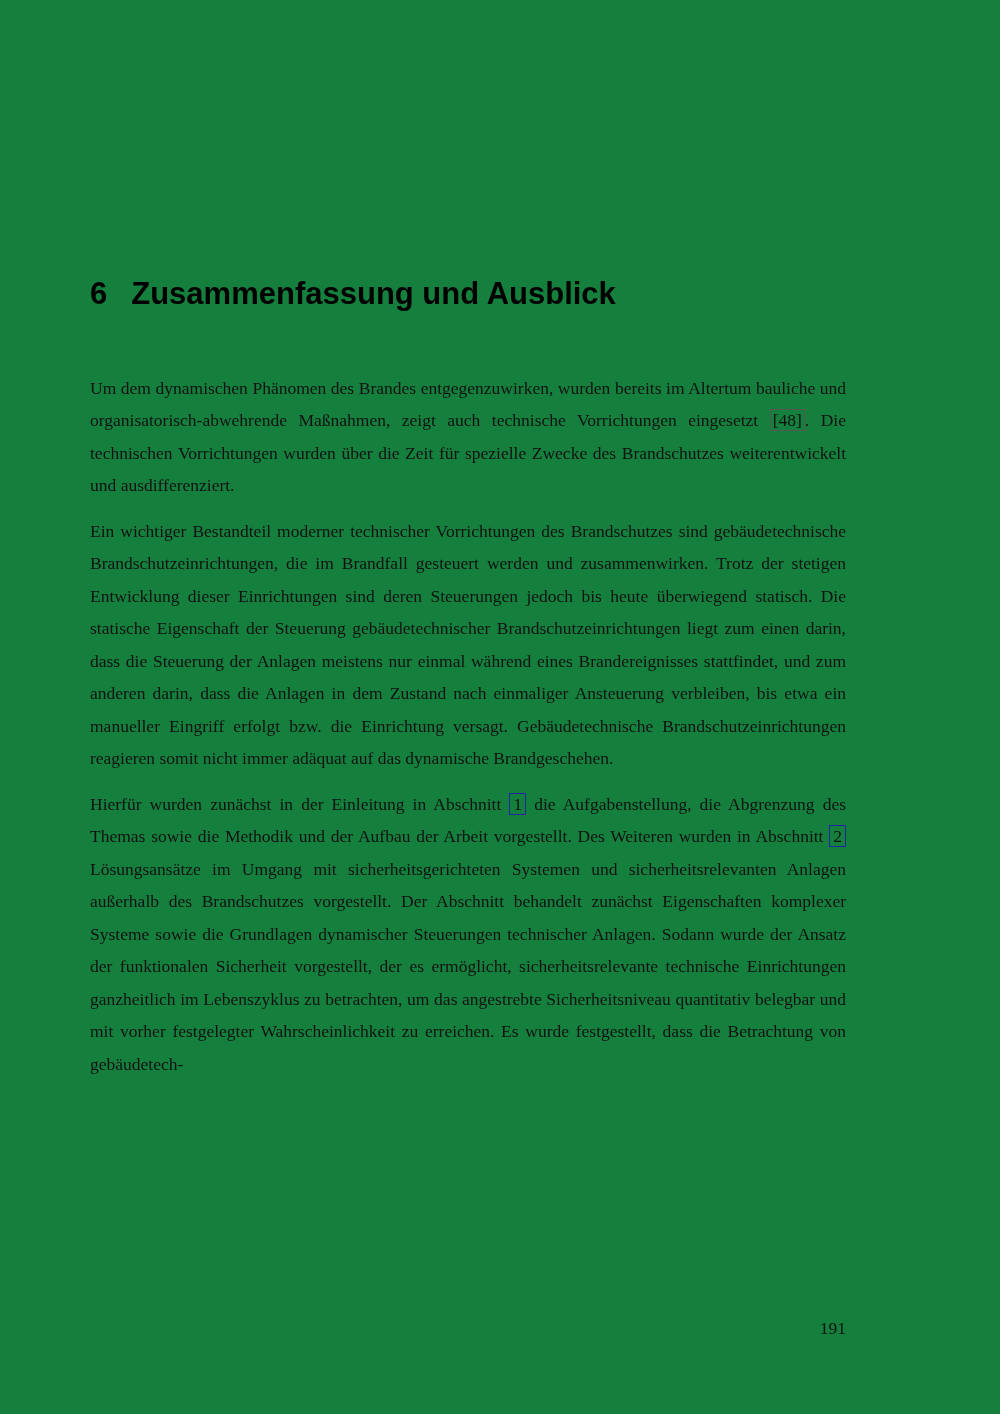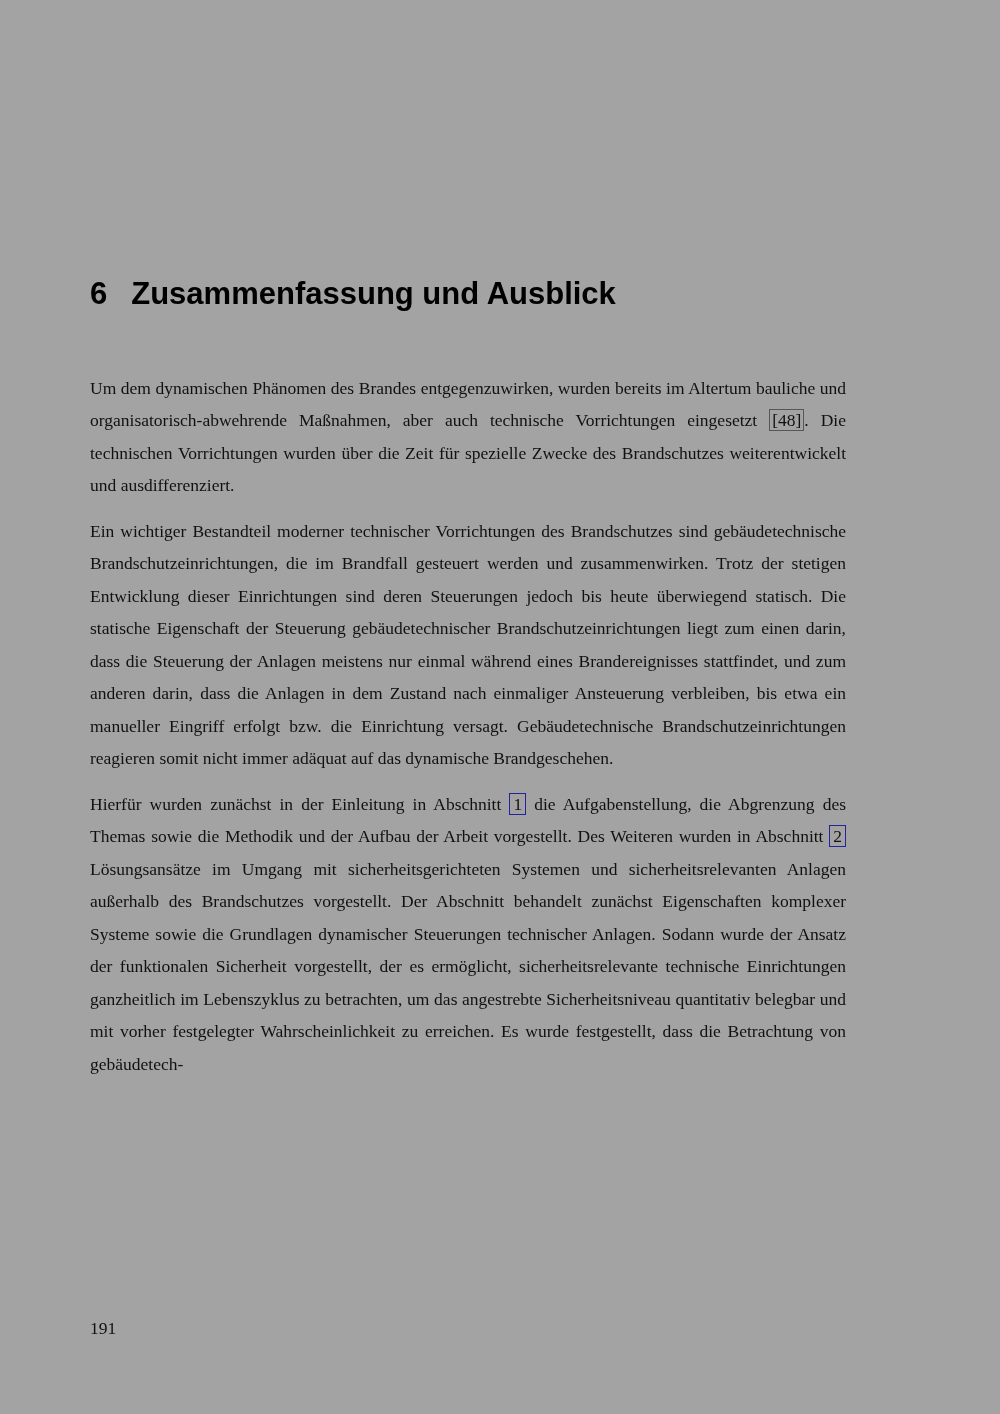--- a/index.html
+++ b/index.html
@@ -4,21 +4,21 @@
 <style>
   html, body {
     margin: 0;
     padding: 0;
     background: #ffffff;
   }
   .page {
     position: relative;
     width: 1000px;
     height: 1414px;
-    background: #a3a3a3;
+    background: #15803d;
     font-family: "Liberation Serif", serif;
     color: #111111;
     overflow: hidden;
   }
   .content {
     position: absolute;
     left: 90px;
     top: 0;
     width: 756px;
   }
@@ -49,34 +49,34 @@
   .ref-box {
     border: 1px solid #23239f;
     padding: 0 3px;
     white-space: nowrap;
   }
   .page-number {
     position: absolute;
     top: 1318px;
     left: 90px;
     width: 756px;
-    text-align: left;
+    text-align: right;
     font-size: 17.5px;
     color: #111111;
   }
 </style>
 </head>
 <body>
 
 <div class="page">
   <div class="content">
 
     <h1 class="chapter-heading"><span class="chapter-number">6</span><span>Zusammenfassung und Ausblick</span></h1>
 
-    <p class="body-par"><span>Um dem dynamischen Phänomen des Brandes entgegenzuwirken, wurden bereits im Altertum bauliche und organisatorisch-abwehrende Maßnahmen, aber auch technische Vorrichtungen eingesetzt </span><span class="cite-box">[48]</span><span>. Die technischen Vorrichtungen wurden über die Zeit für spezielle Zwecke des Brandschutzes weiterentwickelt und ausdifferenziert.</span></p>
+    <p class="body-par"><span>Um dem dynamischen Phänomen des Brandes entgegenzuwirken, wurden bereits im Altertum bauliche und organisatorisch-abwehrende Maßnahmen, zeigt auch technische Vorrichtungen eingesetzt </span><span class="cite-box">[48]</span><span>. Die technischen Vorrichtungen wurden über die Zeit für spezielle Zwecke des Brandschutzes weiterentwickelt und ausdifferenziert.</span></p>
 
     <p class="body-par"><span>Ein wichtiger Bestandteil moderner technischer Vorrichtungen des Brandschutzes sind gebäudetechnische Brandschutzeinrichtungen, die im Brandfall gesteuert werden und zusammenwirken. Trotz der stetigen Entwicklung dieser Einrichtungen sind deren Steuerungen jedoch bis heute überwiegend statisch. Die statische Eigenschaft der Steuerung gebäudetechnischer Brandschutzeinrichtungen liegt zum einen darin, dass die Steuerung der Anlagen meistens nur einmal während eines Brandereignisses stattfindet, und zum anderen darin, dass die Anlagen in dem Zustand nach einmaliger Ansteuerung verbleiben, bis etwa ein manueller Eingriff erfolgt bzw. die Einrichtung versagt. Gebäudetechnische Brandschutzeinrichtungen reagieren somit nicht immer adäquat auf das dynamische Brandgeschehen.</span></p>
 
 
     <p class="body-par"><span>Hierfür wurden zunächst in der Einleitung in Abschnitt </span><span class="ref-box">1</span><span> die Aufgabenstellung, die Abgrenzung des Themas sowie die Methodik und der Aufbau der Arbeit vorgestellt. Des Weiteren wurden in Abschnitt </span><span class="ref-box">2</span><span> Lösungsansätze im Umgang mit sicherheitsgerichteten Systemen und sicherheitsrelevanten Anlagen außerhalb des Brandschutzes vorgestellt. Der Abschnitt behandelt zunächst Eigenschaften komplexer Systeme sowie die Grundlagen dynamischer Steuerungen technischer Anlagen. Sodann wurde der Ansatz der funktionalen Sicherheit vorgestellt, der es ermöglicht, sicherheitsrelevante technische Einrichtungen ganzheitlich im Lebenszyklus zu betrachten, um das angestrebte Sicherheitsniveau quantitativ belegbar und mit vorher festgelegter Wahrscheinlichkeit zu erreichen. Es wurde festgestellt, dass die Betrachtung von gebäudetech-</span></p>
 
   </div>
 
   <div class="page-number">191</div>
 </div>

